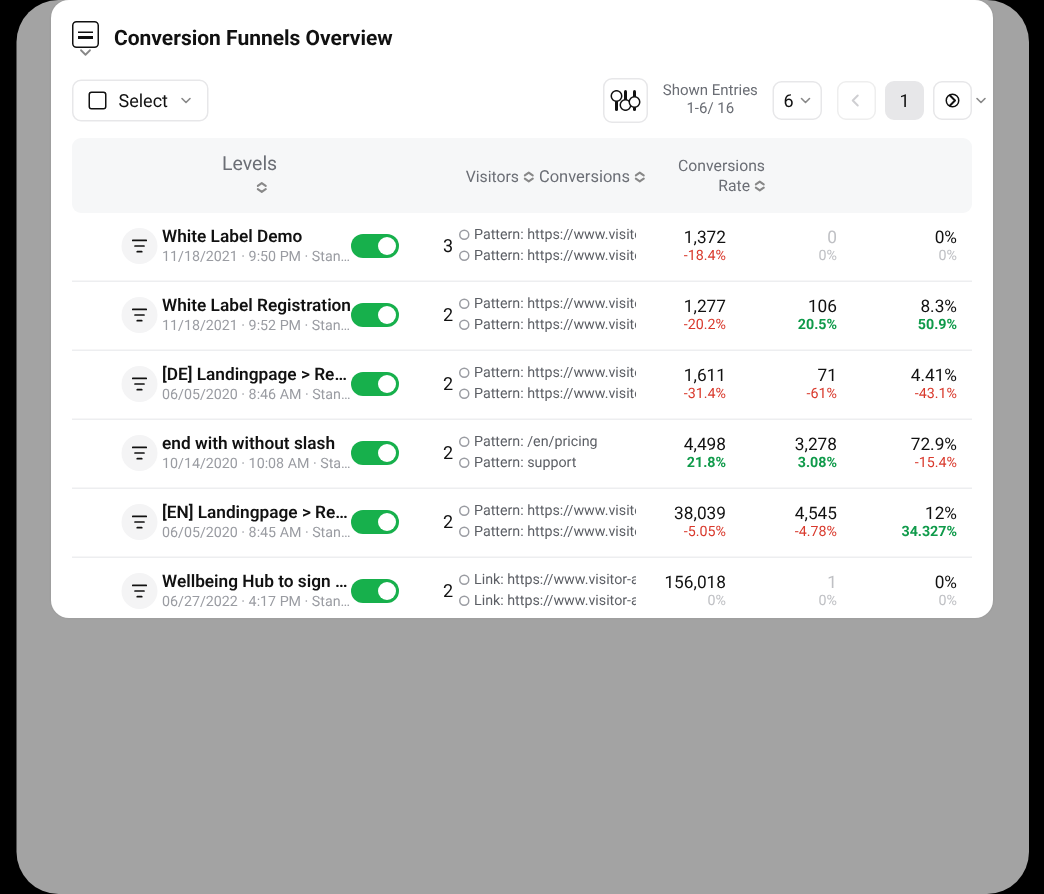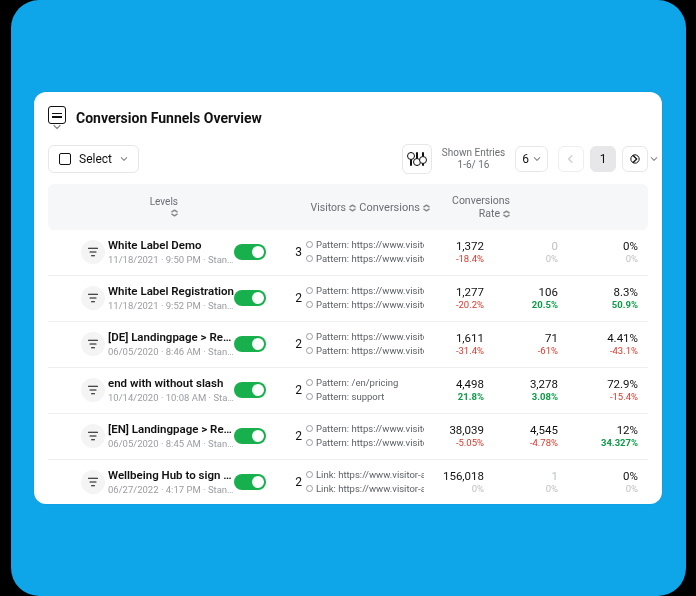--- a/index.html
+++ b/index.html
@@ -1,18 +1,18 @@
 <!DOCTYPE html>
 <html><head>
 <meta charset="utf-8">
 <style>
   * { box-sizing: border-box; margin: 0; padding: 0; }
   html, body { width: 696px; height: 596px; font-family: -apple-system, BlinkMacSystemFont, "Segoe UI", Roboto, Helvetica, Arial, sans-serif; }
   body { background:#000; display:flex; align-items:center; justify-content:center; }
-  .outer { width:675px; height:596px; border-radius:28px; background:#0ea5e9; overflow:hidden; display:flex; align-items:center; justify-content:center; position:relative; }
+  .outer { width:675px; height:596px; border-radius:28px; background:#a3a3a3; overflow:hidden; display:flex; align-items:flex-start; justify-content:center; position:relative; }
   .card { width:628px; height:412px; background:#fff; border-radius:12px; box-shadow:0 0 0 1px rgba(0,0,0,0.02); padding:14px; overflow:hidden; position:relative; }
 
   .head { display:flex; align-items:center; gap:10px; margin-bottom:14px; }
   .db-icon { width:18px; height:18px; border:1.5px solid #111; border-radius:3px; position:relative; display:flex; flex-direction:column; justify-content:center; align-items:center; }
   .db-icon .bar { width:10px; height:1.5px; background:#111; margin:1px 0; }
   .title { font-size:14px; font-weight:700; color:#111; }
 
   .toolbar { display:flex; align-items:center; justify-content:space-between; margin-bottom:10px; }
   .tb-left { display:flex; gap:8px; }
   .select-btn { display:flex; align-items:center; gap:8px; border:1px solid #e7e7e9; border-radius:6px; padding:6px 10px; font-size:12px; color:#111; background:#fff; cursor:pointer; }
@@ -32,21 +32,21 @@
   .pg-dis { color:#cfcfd2; border-color:#eee; }
   .pg-cur { background:#e7e7e9; }
   .chev-s { width:10px; height:10px; }
 
   .grid { width:100%; }
   .hdr { background:#f6f7f8; border-radius:6px; display:flex; align-items:center; padding:10px 6px; }
   .col-sel { width:26px; }
   .col-ic  { width:26px; }
   .col-name { width:128px; font-size:10.5px; color:#6b6e75; text-align:center; }
   .col-tog { width:42px; }
-  .col-lv  { width:30px; text-align:right; font-size:10px; color:#6b6e75; }
+  .col-lv  { width:30px; text-align:right; font-size:13px; color:#6b6e75; }
   .col-pat { width:118px; }
   .col-vis { width:60px; text-align:right; font-size:10.5px; color:#6b6e75; }
   .col-conv { width:74px; text-align:right; font-size:11px; color:#6b6e75; }
   .col-rate { width:84px; text-align:right; font-size:10.5px; color:#6b6e75; padding-right:4px; }
   .sort { display:inline-flex; flex-direction:column; margin-left:3px; vertical-align:middle; }
   .sort .s { width:7px; height:4px; }
 
   .row { display:flex; align-items:center; padding:8px 6px 10px 6px; border-bottom:1px solid #edeef0; }
   .row:last-child { border-bottom:1px solid #fca5a5; border-bottom-width:2px; }
   .ficon-wrap { width:26px; display:flex; justify-content:center; }

